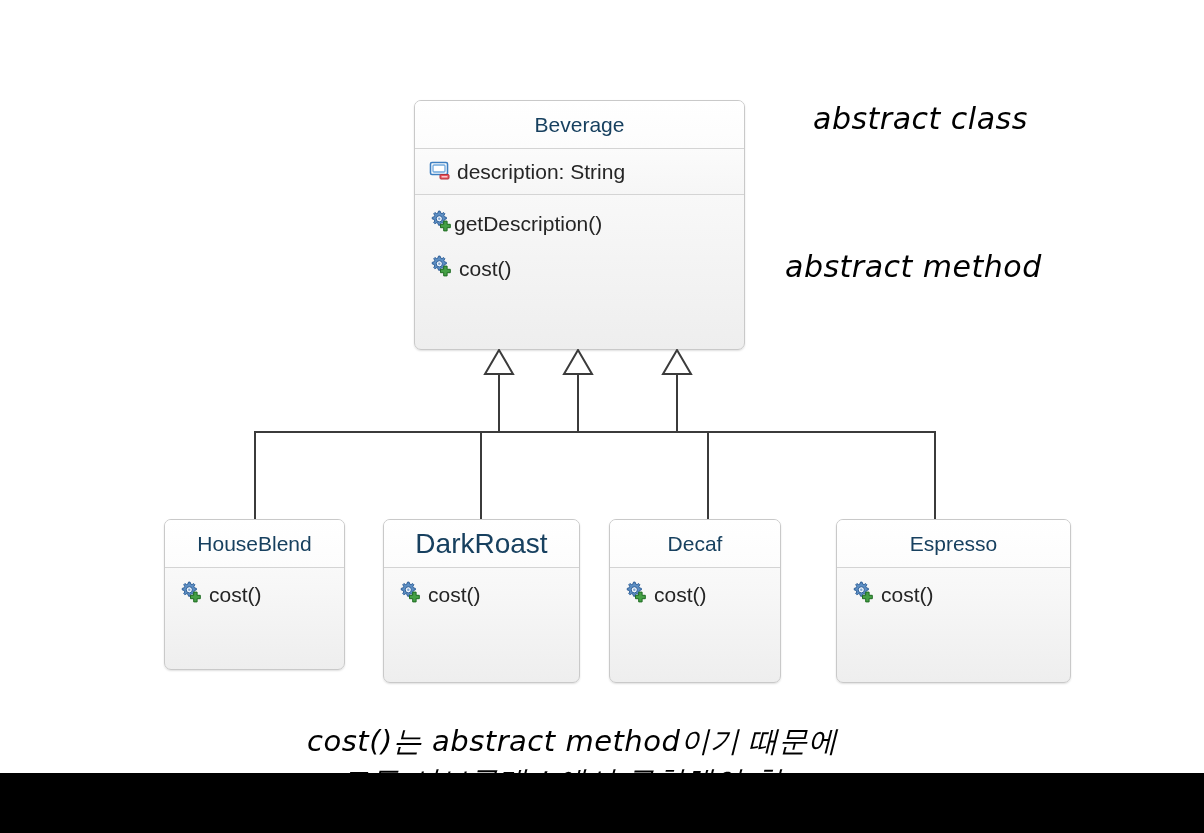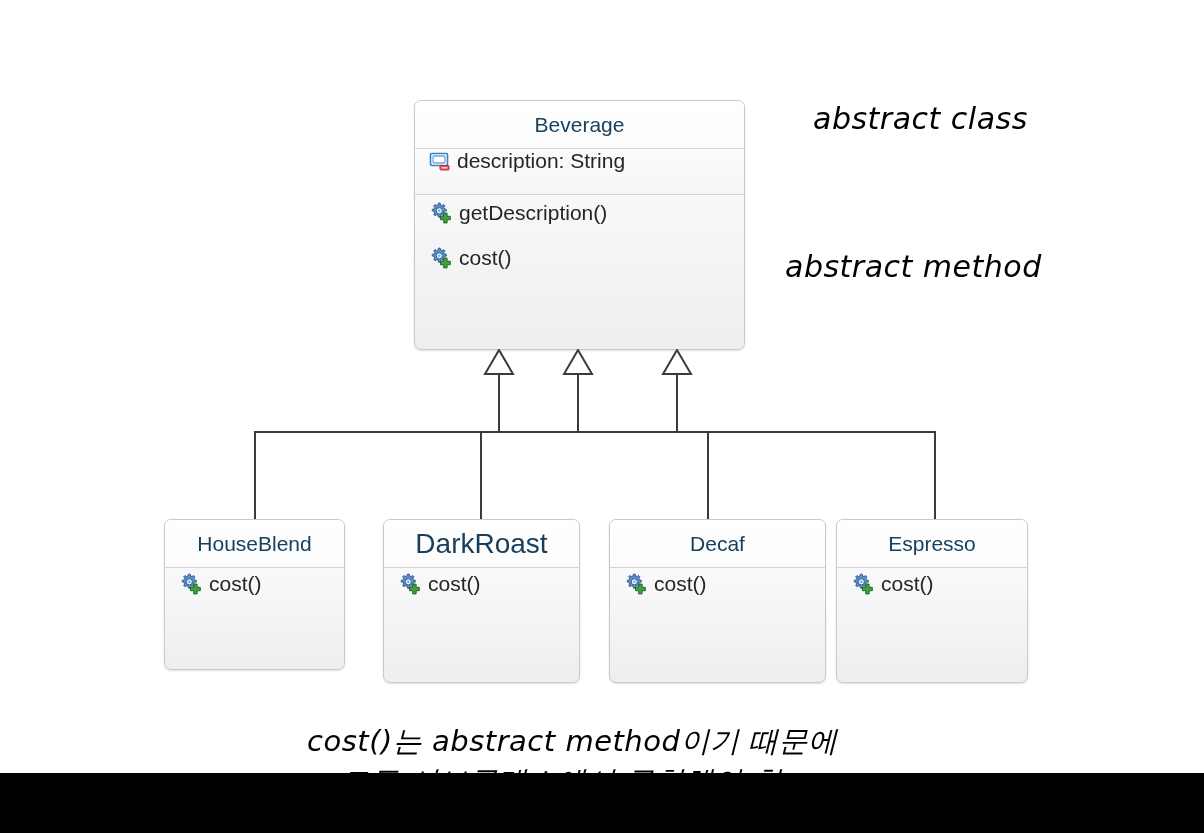--- a/index.html
+++ b/index.html
@@ -29,20 +29,21 @@
     white-space: nowrap;
   }
   .uml-compartment {
     border-bottom: 1px solid #d4d4d4;
     background: linear-gradient(to bottom, #fbfbfb 0%, #f6f6f6 100%);
   }
   .uml-compartment.last { border-bottom: none; background: transparent; }
 
   .member-row {
     display: flex;
+    align-items: center;
     white-space: nowrap;
   }
   .member-label {
     color: #252525;
     font-family: "Liberation Sans", sans-serif;
   }
 
   
   .icon { flex: none; display: block; }
 
@@ -89,21 +90,21 @@
             <rect x="5" y="7" width="12" height="7" rx="1" fill="#ffffff" stroke="#6ea8dd" stroke-width="1.3"></rect>
             <rect x="12" y="16.5" width="9" height="4.5" rx="1" fill="#e8525c" stroke="#b2323c" stroke-width="1"></rect>
             <rect x="13.6" y="18.2" width="5.8" height="1.2" fill="#ffffff" opacity="0.85"></rect>
           </svg>
         </span>
         <span class="member-label" style="font-size:21px;">description: String</span>
       </div>
     </div>
 
     <div class="uml-compartment last" style="height:155px; padding-top:6px;">
-      <div class="member-row" style="height:45px; padding-left:13px; gap:5px;">
+      <div class="member-row" style="height:45px; padding-left:13px; ">
         <span class="icon">
           <svg width="26" height="26" viewBox="0 0 26 26" aria-hidden="true">
             <g transform="translate(1.5,0.5)">
               <path d="M9 1.6 l1.6 0 0.45 1.85 1.55 0.64 1.62-1.0 1.13 1.13 -1.0 1.62 0.64 1.55 1.85 0.45 0 1.6 -1.85 0.45 -0.64 1.55 1.0 1.62 -1.13 1.13 -1.62-1.0 -1.55 0.64 -0.45 1.85 -1.6 0 -0.45-1.85 -1.55-0.64 -1.62 1.0 -1.13-1.13 1.0-1.62 -0.64-1.55 -1.85-0.45 0-1.6 1.85-0.45 0.64-1.55 -1.0-1.62 1.13-1.13 1.62 1.0 1.55-0.64 z" fill="#5d8fc4" stroke="#2f5f97" stroke-width="1"></path>
               <circle cx="9.8" cy="9.3" r="3.1" fill="#eef4fb" stroke="#2f5f97" stroke-width="1"></circle>
               <circle cx="9.8" cy="9.3" r="1.2" fill="#7fa6d0"></circle>
             </g>
             <g transform="translate(11.5,11.5)">
               <path d="M4.2 0.6 h3.4 v3.2 h3.2 v3.4 h-3.2 v3.2 h-3.4 v-3.2 h-3.2 v-3.4 h3.2 z" fill="#45a045" stroke="#1f6b22" stroke-width="1" stroke-linejoin="round"></path>
             </g>
@@ -185,21 +186,21 @@
             <g transform="translate(11.5,11.5)">
               <path d="M4.2 0.6 h3.4 v3.2 h3.2 v3.4 h-3.2 v3.2 h-3.4 v-3.2 h-3.2 v-3.4 h3.2 z" fill="#45a045" stroke="#1f6b22" stroke-width="1" stroke-linejoin="round"></path>
             </g>
           </svg>
         </span>
         <span class="member-label" style="font-size:21px;">cost()</span>
       </div>
     </div>
   </div>
 
-  <div class="uml-box" style="left:609px; top:519px; width:217px; height:164px;">
+  <div class="uml-box" style="left:609px; top:519px; width:172px; height:164px;">
     <div class="uml-header" style="height:48px; line-height:48px; font-size:21px;">
       <span>Decaf</span>
     </div>
     <div class="uml-compartment last" style="height:115px; padding-top:4px;">
       <div class="member-row" style="height:45px; padding-left:13px; gap:5px;">
         <span class="icon">
           <svg width="26" height="26" viewBox="0 0 26 26" aria-hidden="true">
             <g transform="translate(1.5,0.5)">
               <path d="M9 1.6 l1.6 0 0.45 1.85 1.55 0.64 1.62-1.0 1.13 1.13 -1.0 1.62 0.64 1.55 1.85 0.45 0 1.6 -1.85 0.45 -0.64 1.55 1.0 1.62 -1.13 1.13 -1.62-1.0 -1.55 0.64 -0.45 1.85 -1.6 0 -0.45-1.85 -1.55-0.64 -1.62 1.0 -1.13-1.13 1.0-1.62 -0.64-1.55 -1.85-0.45 0-1.6 1.85-0.45 0.64-1.55 -1.0-1.62 1.13-1.13 1.62 1.0 1.55-0.64 z" fill="#5d8fc4" stroke="#2f5f97" stroke-width="1"></path>
               <circle cx="9.8" cy="9.3" r="3.1" fill="#eef4fb" stroke="#2f5f97" stroke-width="1"></circle>
@@ -208,21 +209,21 @@
             <g transform="translate(11.5,11.5)">
               <path d="M4.2 0.6 h3.4 v3.2 h3.2 v3.4 h-3.2 v3.2 h-3.4 v-3.2 h-3.2 v-3.4 h3.2 z" fill="#45a045" stroke="#1f6b22" stroke-width="1" stroke-linejoin="round"></path>
             </g>
           </svg>
         </span>
         <span class="member-label" style="font-size:21px;">cost()</span>
       </div>
     </div>
   </div>
 
-  <div class="uml-box" style="left:836px; top:519px; width:192px; height:164px;">
+  <div class="uml-box" style="left:836px; top:519px; width:235px; height:164px;">
     <div class="uml-header" style="height:48px; line-height:48px; font-size:21px;">
       <span>Espresso</span>
     </div>
     <div class="uml-compartment last" style="height:115px; padding-top:4px;">
       <div class="member-row" style="height:45px; padding-left:13px; gap:5px;">
         <span class="icon">
           <svg width="26" height="26" viewBox="0 0 26 26" aria-hidden="true">
             <g transform="translate(1.5,0.5)">
               <path d="M9 1.6 l1.6 0 0.45 1.85 1.55 0.64 1.62-1.0 1.13 1.13 -1.0 1.62 0.64 1.55 1.85 0.45 0 1.6 -1.85 0.45 -0.64 1.55 1.0 1.62 -1.13 1.13 -1.62-1.0 -1.55 0.64 -0.45 1.85 -1.6 0 -0.45-1.85 -1.55-0.64 -1.62 1.0 -1.13-1.13 1.0-1.62 -0.64-1.55 -1.85-0.45 0-1.6 1.85-0.45 0.64-1.55 -1.0-1.62 1.13-1.13 1.62 1.0 1.55-0.64 z" fill="#5d8fc4" stroke="#2f5f97" stroke-width="1"></path>
               <circle cx="9.8" cy="9.3" r="3.1" fill="#eef4fb" stroke="#2f5f97" stroke-width="1"></circle>

